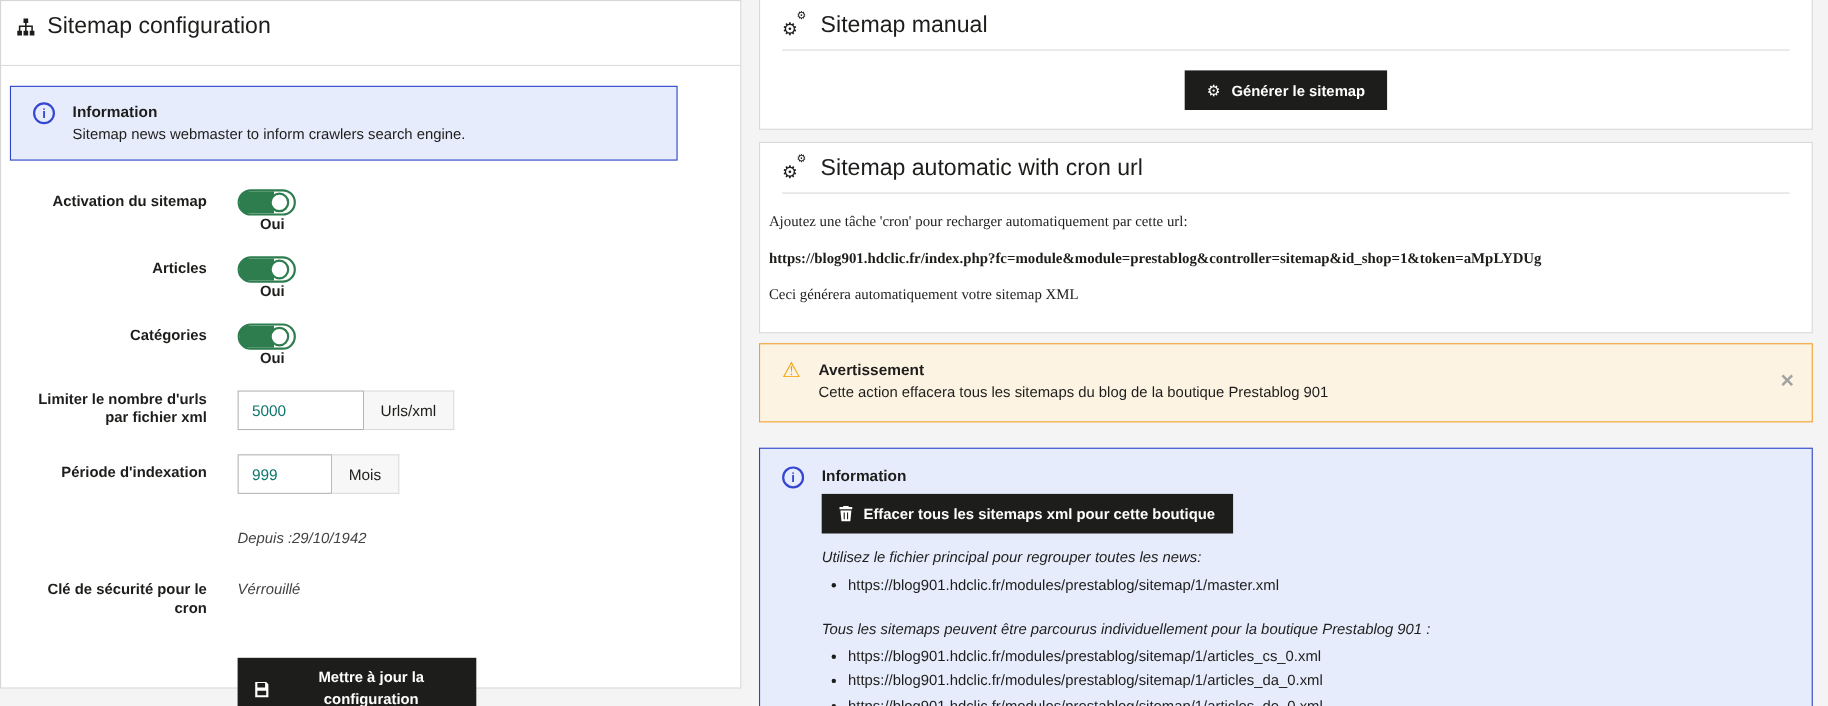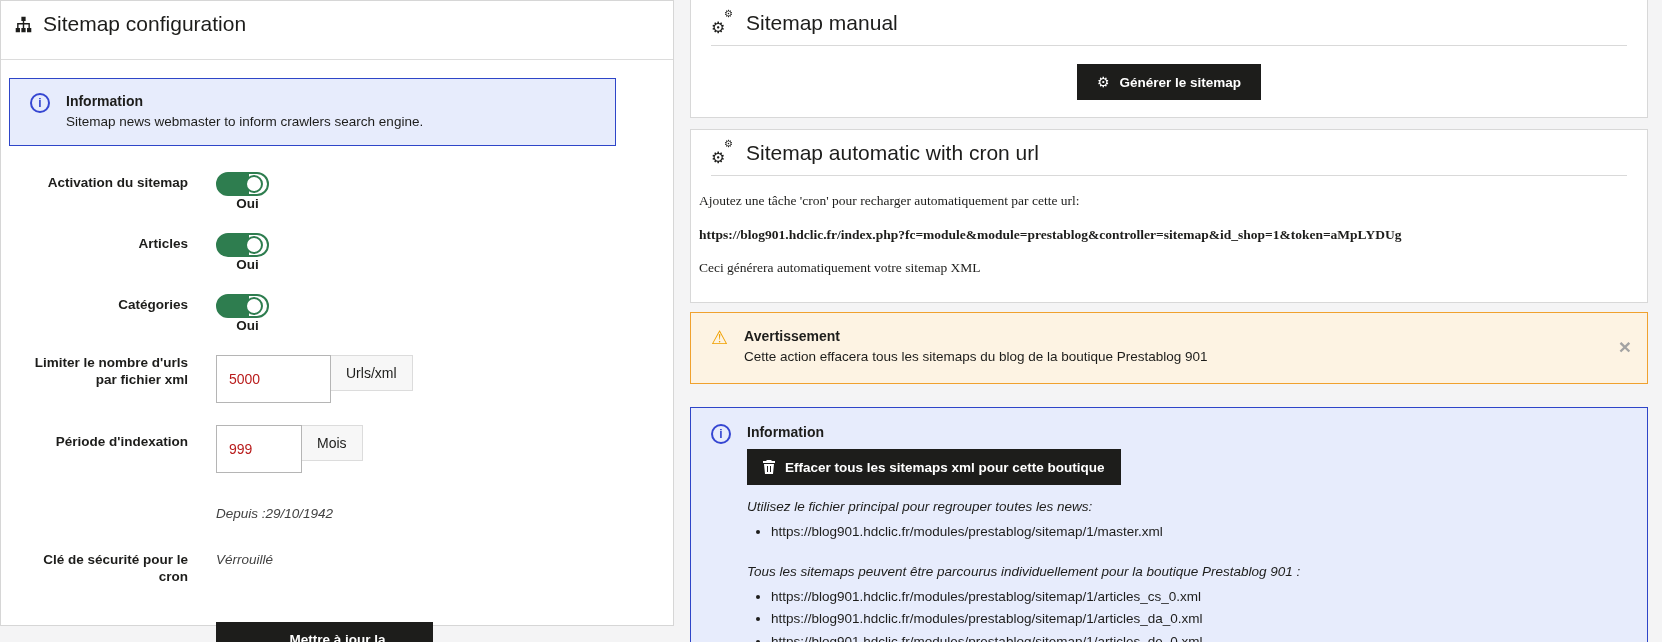--- a/index.html
+++ b/index.html
@@ -62,22 +62,22 @@
   }
   .knob {
     position: absolute; top: 1px; right: 4px;
     width: 18px; height: 18px; border-radius: 50%;
     background: #fff; border: 2px solid var(--accent-green, #2e7d4f);
   }
   .switch-state { margin-left: 10px; font-weight: 700; }
 
   .input-group { display: flex; }
   .text-input {
-    height: 48px; border: 1px solid #b5b5b5; background: #fff;
-    padding: 0 12px; font-size: 14px; color: #b91c1c;
+    height: 36px; border: 1px solid #b5b5b5; background: #fff;
+    padding: 0 12px; font-size: 14px; color: #0f766e;
     font-family: "Liberation Sans", sans-serif;
   }
   .w115 { width: 115px; } .w86 { width: 86px; } .w123 { width: 123px; }
   .addon {
     height: 36px; display: flex; align-items: center;
     padding: 0 15px; background: #f7f7f7;
     border: 1px solid #dcdcdc; border-left: none; font-size: 14px;
   }
   .help-italic { font-style: italic; color: #424242; margin-top: 9px; font-size: 13.5px; }
   .stack { display: flex; flex-direction: column; align-items: flex-start; gap: 24px; }

